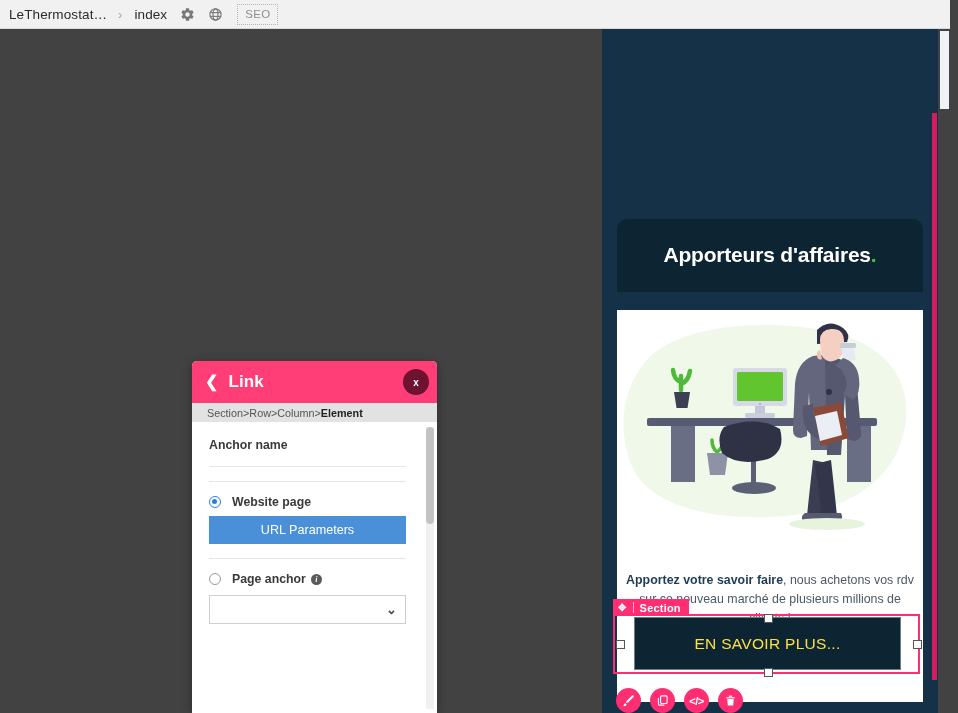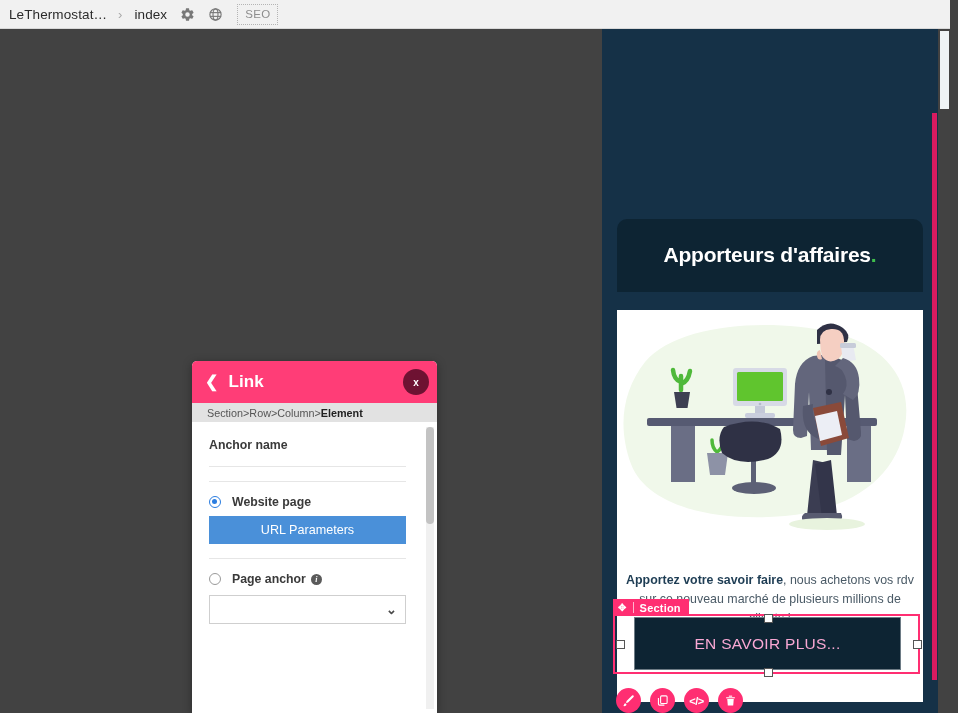--- a/index.html
+++ b/index.html
@@ -159,21 +159,21 @@
     background: rgba(255,255,255,.65);
     margin: 0 6px;
   }
   .move-ico { font-size: 10px; line-height: 1; }
 
   #cta-button {
     position: absolute;
     left: 634px; top: 617px;
     width: 267px; height: 53px;
     background: #0d2433;
-    color: #f9a8d4;
+    color: #fde047;
     display: flex; align-items: center; justify-content: center;
     font-size: 15.5px;
     letter-spacing: .3px;
     border: 1px solid #6d7b85;
     box-sizing: border-box;
   }
   .handle {
     position: absolute;
     width: 9px; height: 9px;
     background: #ffffff;

